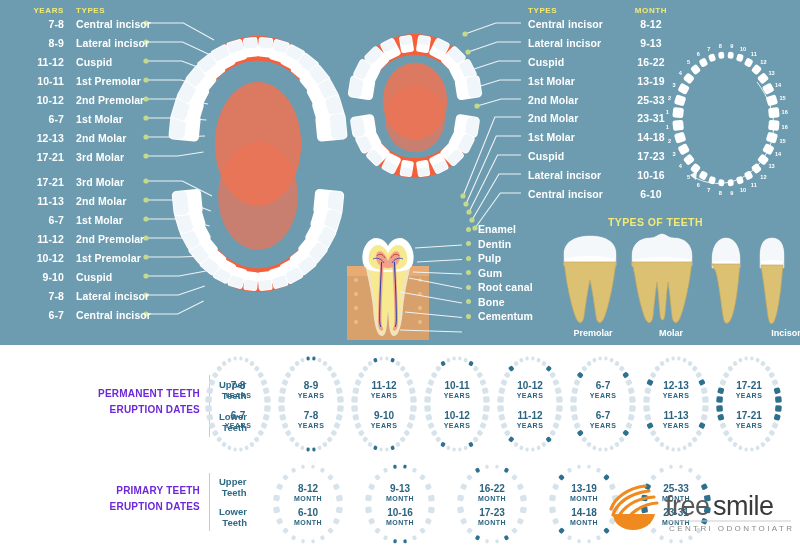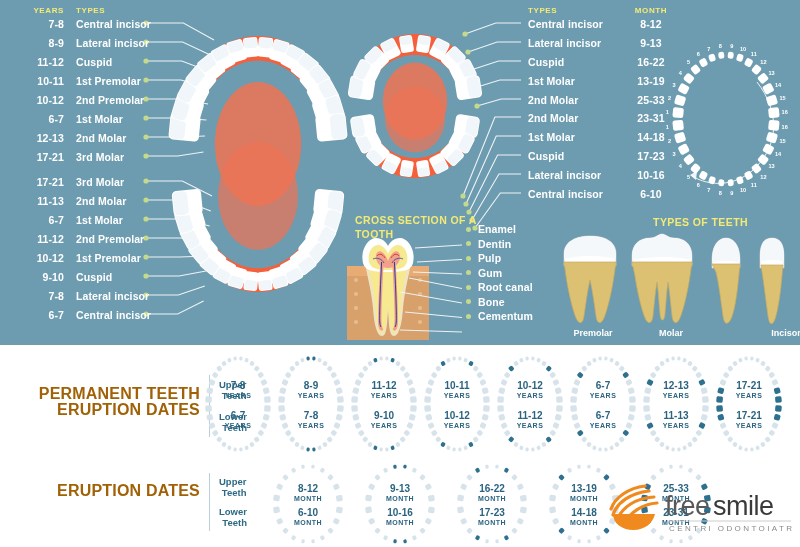--- a/index.html
+++ b/index.html
@@ -56,21 +56,21 @@
   
   .xs-labels { position: absolute; }
   .xs-labels .xrow { display: flex; align-items: center; height: 14.5px; }
   .xs-labels .xrow .dot { margin-right: 7px; }
 
   
   .tooth-cap { color: #ffffff; font-size: 9px; font-weight: bold; text-align: center; }
 
   
   .sect-title {
-    color: #a16207; font-size: 16px; font-weight: bold;
+    color: #6d28d9; font-size: 10px; font-weight: bold;
     text-align: right; line-height: 16px; letter-spacing: .2px;
   }
   .ul-label { color: #2d6a85; font-size: 9.5px; font-weight: bold; line-height: 11px; text-align: right; }
   .divider { position: absolute; width: 1px; background: #b9d0dc; }
   .val { color: #2b6480; font-weight: bold; text-align: center; }
   .val .big { font-size: 10px; display: block; line-height: 11px; }
   .val .unit { font-size: 7px; display: block; letter-spacing: .5px; line-height: 9px;}
 
   
   .logo-wrap { position: absolute; }
@@ -636,23 +636,20 @@
         <text x="111.4" y="144.7" fill="#ffffff" font-size="5.6" font-family="Liberation Sans, sans-serif" text-anchor="middle" font-weight="bold">12</text>
         <text x="119.6" y="134.4" fill="#ffffff" font-size="5.6" font-family="Liberation Sans, sans-serif" text-anchor="middle" font-weight="bold">13</text>
         <text x="126.0" y="122.4" fill="#ffffff" font-size="5.6" font-family="Liberation Sans, sans-serif" text-anchor="middle" font-weight="bold">14</text>
         <text x="130.5" y="109.0" fill="#ffffff" font-size="5.6" font-family="Liberation Sans, sans-serif" text-anchor="middle" font-weight="bold">15</text>
         <text x="132.7" y="94.8" fill="#ffffff" font-size="5.6" font-family="Liberation Sans, sans-serif" text-anchor="middle" font-weight="bold">16</text>
       </g>
     <path d="M105 48 C128 78 128 112 100 137 C82 152 58 153 40 142" stroke="#ffffff" stroke-width="1" fill="none" opacity="0.85"></path>
     <path d="M44 146 L38 141 L45 137 Z" fill="#ffffff" opacity="0.9"></path>
   </svg>
 
-  <div style="position:absolute; left:355px; top:213px; width:160px;">
-    <div class="title-yellow" style="text-align:left; font-size:10.5px;">CROSS SECTION OF A TOOTH</div>
-  </div>
 
   <svg class="arch" style="left:343px; top:232px;" width="90" height="108" viewBox="0 0 90 108">
 
     <rect x="4" y="34" width="82" height="74" fill="#d8a06a"></rect>
 
     <g fill="#e8bc8e">
       <circle cx="13" cy="48" r="2.1"></circle>
         <circle cx="13" cy="62" r="2.1"></circle>
       <circle cx="13" cy="76" r="2.1"></circle>
         <circle cx="13" cy="90" r="2.1"></circle>
@@ -731,21 +728,21 @@
         <span class="dot"></span>
         <span class="wtxt">Bone</span>
       </div>
       <div class="xrow">
         <span class="dot"></span>
         <span class="wtxt">Cementum</span>
       </div>
     </div>
 
   <div style="position:absolute; left:608px; top:215px; width:185px;">
-    <div class="title-yellow" style="text-align:center; font-size:10.5px;">TYPES OF TEETH</div>
+    <div class="title-yellow" style="text-align:left; font-size:10.5px;">TYPES OF TEETH</div>
   </div>
 
   <svg class="arch" style="left:552px; top:232px;" width="245" height="95" viewBox="0 0 245 95">
 
     <g>
       <path d="M12 22 C12 9 25 4 38 4 C52 4 64 9 64 22 L64 34 L12 34 Z" fill="#ffffff" stroke="#cfcfcf" stroke-width=".7"></path>
       <path d="M12 30 L64 30 L62 44 C60 58 56 76 52 86 C49 93 45 92 44 84 C42 70 40 56 38 48
                C36 56 34 70 32 84 C31 92 27 93 24 86 C20 76 16 58 14 44 Z" fill="#ddc173" stroke="#c9ab5d" stroke-width=".7"></path>
       <path d="M12 22 C12 9 25 4 38 4 C52 4 64 9 64 22 L64 27 C50 23 26 23 12 27 Z" fill="#f4f8fb"></path>
     </g>
@@ -1652,20 +1649,21 @@
           <span class="unit">YEARS</span>
         </div>
         <div class="val" style="position: absolute; left: 0px; top: 58px; width: 72px;">
           <span class="big">17-21</span>
           <span class="unit">YEARS</span>
         </div>
       </div>
     </div>
 
   <div style="position:absolute; left:20px; top:483px; width:180px;">
+    <div class="sect-title">PRIMARY TEETH</div>
     <div class="sect-title">ERUPTION DATES</div>
   </div>
   <div class="divider" style="left:209px; top:473px; height:58px;"></div>
   <div style="position:absolute; left:219px; top:476px;">
     <div class="ul-label">Upper</div>
     <div class="ul-label">Teeth</div>
   </div>
   <div style="position:absolute; left:219px; top:506px;">
     <div class="ul-label">Lower</div>
     <div class="ul-label">Teeth</div>

